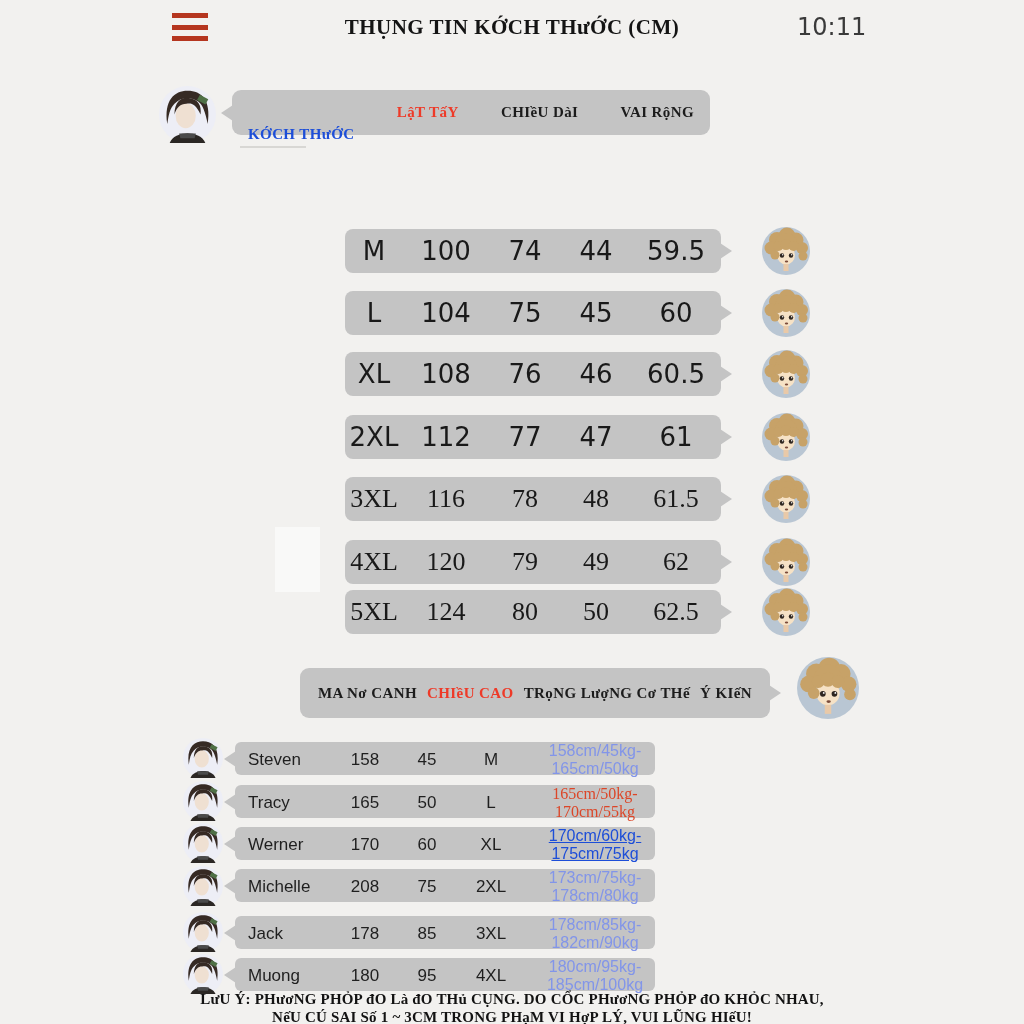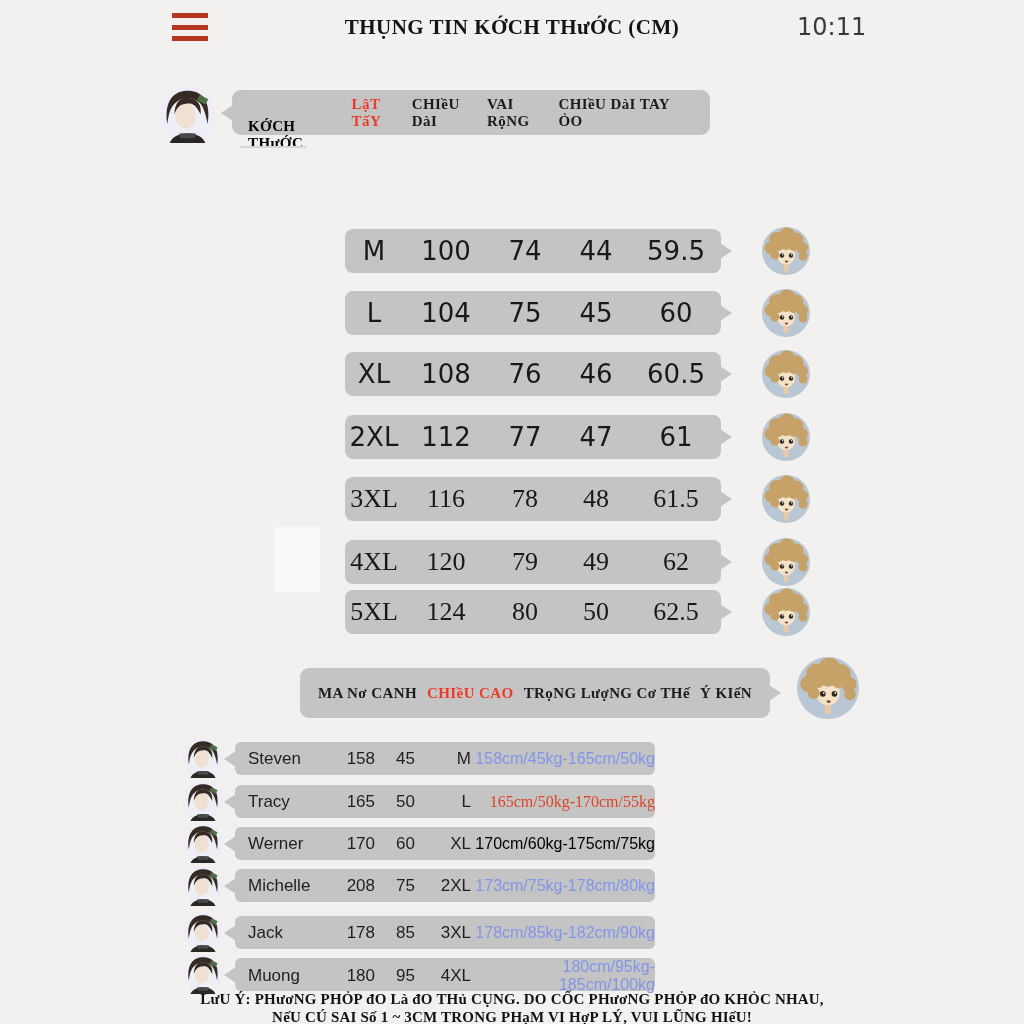--- a/index.html
+++ b/index.html
@@ -39,22 +39,22 @@
   .size-bubble { left:345px; width:376px; height:44px; border-radius:8px;
                  display:grid; grid-template-columns:58px 86px 72px 70px 90px;
                  align-items:center; font-size:26px; color:#191919; }
   .size-bubble .cell { text-align:center; }
   .size-row-sans { font-family:"DejaVu Sans", sans-serif; }
   .size-row-serif { font-family:"Liberation Serif", serif; }
 
   
   .model-bubble { left:235px; width:420px; height:33px; border-radius:6px;
                   display:grid; grid-template-columns:88px 52px 40px 56px 1fr;
-                  align-items:center; font-size:17px; color:#1f1f1f; }
-  .model-bubble .cell { text-align:right; }
+                  align-items:center; font-size:17px; color:#1f1f1f;gap:16px; }
+  .model-bubble .cell { text-align:center; }
   .model-bubble .c-name { text-align:left; padding-left:13px; }
   .model-bubble .c-range { font-size:16px; }
 
   
   .avatar { position:absolute; display:block; }
 
   
   .note { position:absolute; left:0; top:990px; width:1024px; text-align:center;
           font-family:"Liberation Serif", serif; font-weight:bold; font-size:15px;
           color:#121212; line-height:18px; letter-spacing:0.2px; }
@@ -108,25 +108,24 @@
     <div class="bar"></div>
   </div>
   <div class="title">THỤNG TIN KỚCH THưỚC (CM)</div>
   <div class="clock">10:11</div>
 
   <svg class="avatar" style="left:159px;top:86px" width="57" height="57" viewBox="0 0 48 48">
       <use href="#boy-dark"></use>
     </svg>
   <div class="bubble hdr-bubble" id="hdr1">
     <span class="tail-left"></span>
-    <span style="color: #000000; margin-top: 44px;">KỚCH THưỚC</span>
+    <span style="color: #1d4ed8; margin-top: 44px;">KỚCH THưỚC</span>
     <span style="color: rgb(238, 58, 40);">LậT TấY</span>
     <span style="color: rgb(28, 28, 28);">CHIềU DàI</span>
     <span style="color: rgb(28, 28, 28);">VAI RộNG</span>
-    <span style="color: rgb(28, 28, 28);">CHIềU DàI TAY ỎO</span>
   </div>
   <div class="underline-seg"></div>
 
   <div class="bubble size-bubble size-row-sans" style="top:229px">
     <span class="cell">M</span>
     <span class="cell">100</span>
     <span class="cell">74</span>
     <span class="cell">44</span>
     <span class="cell">59.5</span>
     <span class="tail-right"></span>
@@ -246,21 +245,21 @@
 
   <svg class="avatar" style="left:183px;top:823px" width="40" height="40" viewBox="0 0 48 48">
       <use href="#boy-dark"></use>
     </svg>
   <div class="bubble model-bubble" style="top:827px">
     <span class="tail-left"></span>
     <span class="cell c-name">Werner</span>
     <span class="cell">170</span>
     <span class="cell">60</span>
     <span class="cell">XL</span>
-    <span class="cell c-range" style="color: #000000;">170cm/60kg-175cm/75kg</span>
+    <span class="cell c-range" style="color: #1d4ed8; text-decoration: underline;">170cm/60kg-175cm/75kg</span>
   </div>
 
   <svg class="avatar" style="left:183px;top:866px" width="40" height="40" viewBox="0 0 48 48">
       <use href="#boy-dark"></use>
     </svg>
   <div class="bubble model-bubble" style="top:869px">
     <span class="tail-left"></span>
     <span class="cell c-name">Michelle</span>
     <span class="cell">208</span>
     <span class="cell">75</span>

